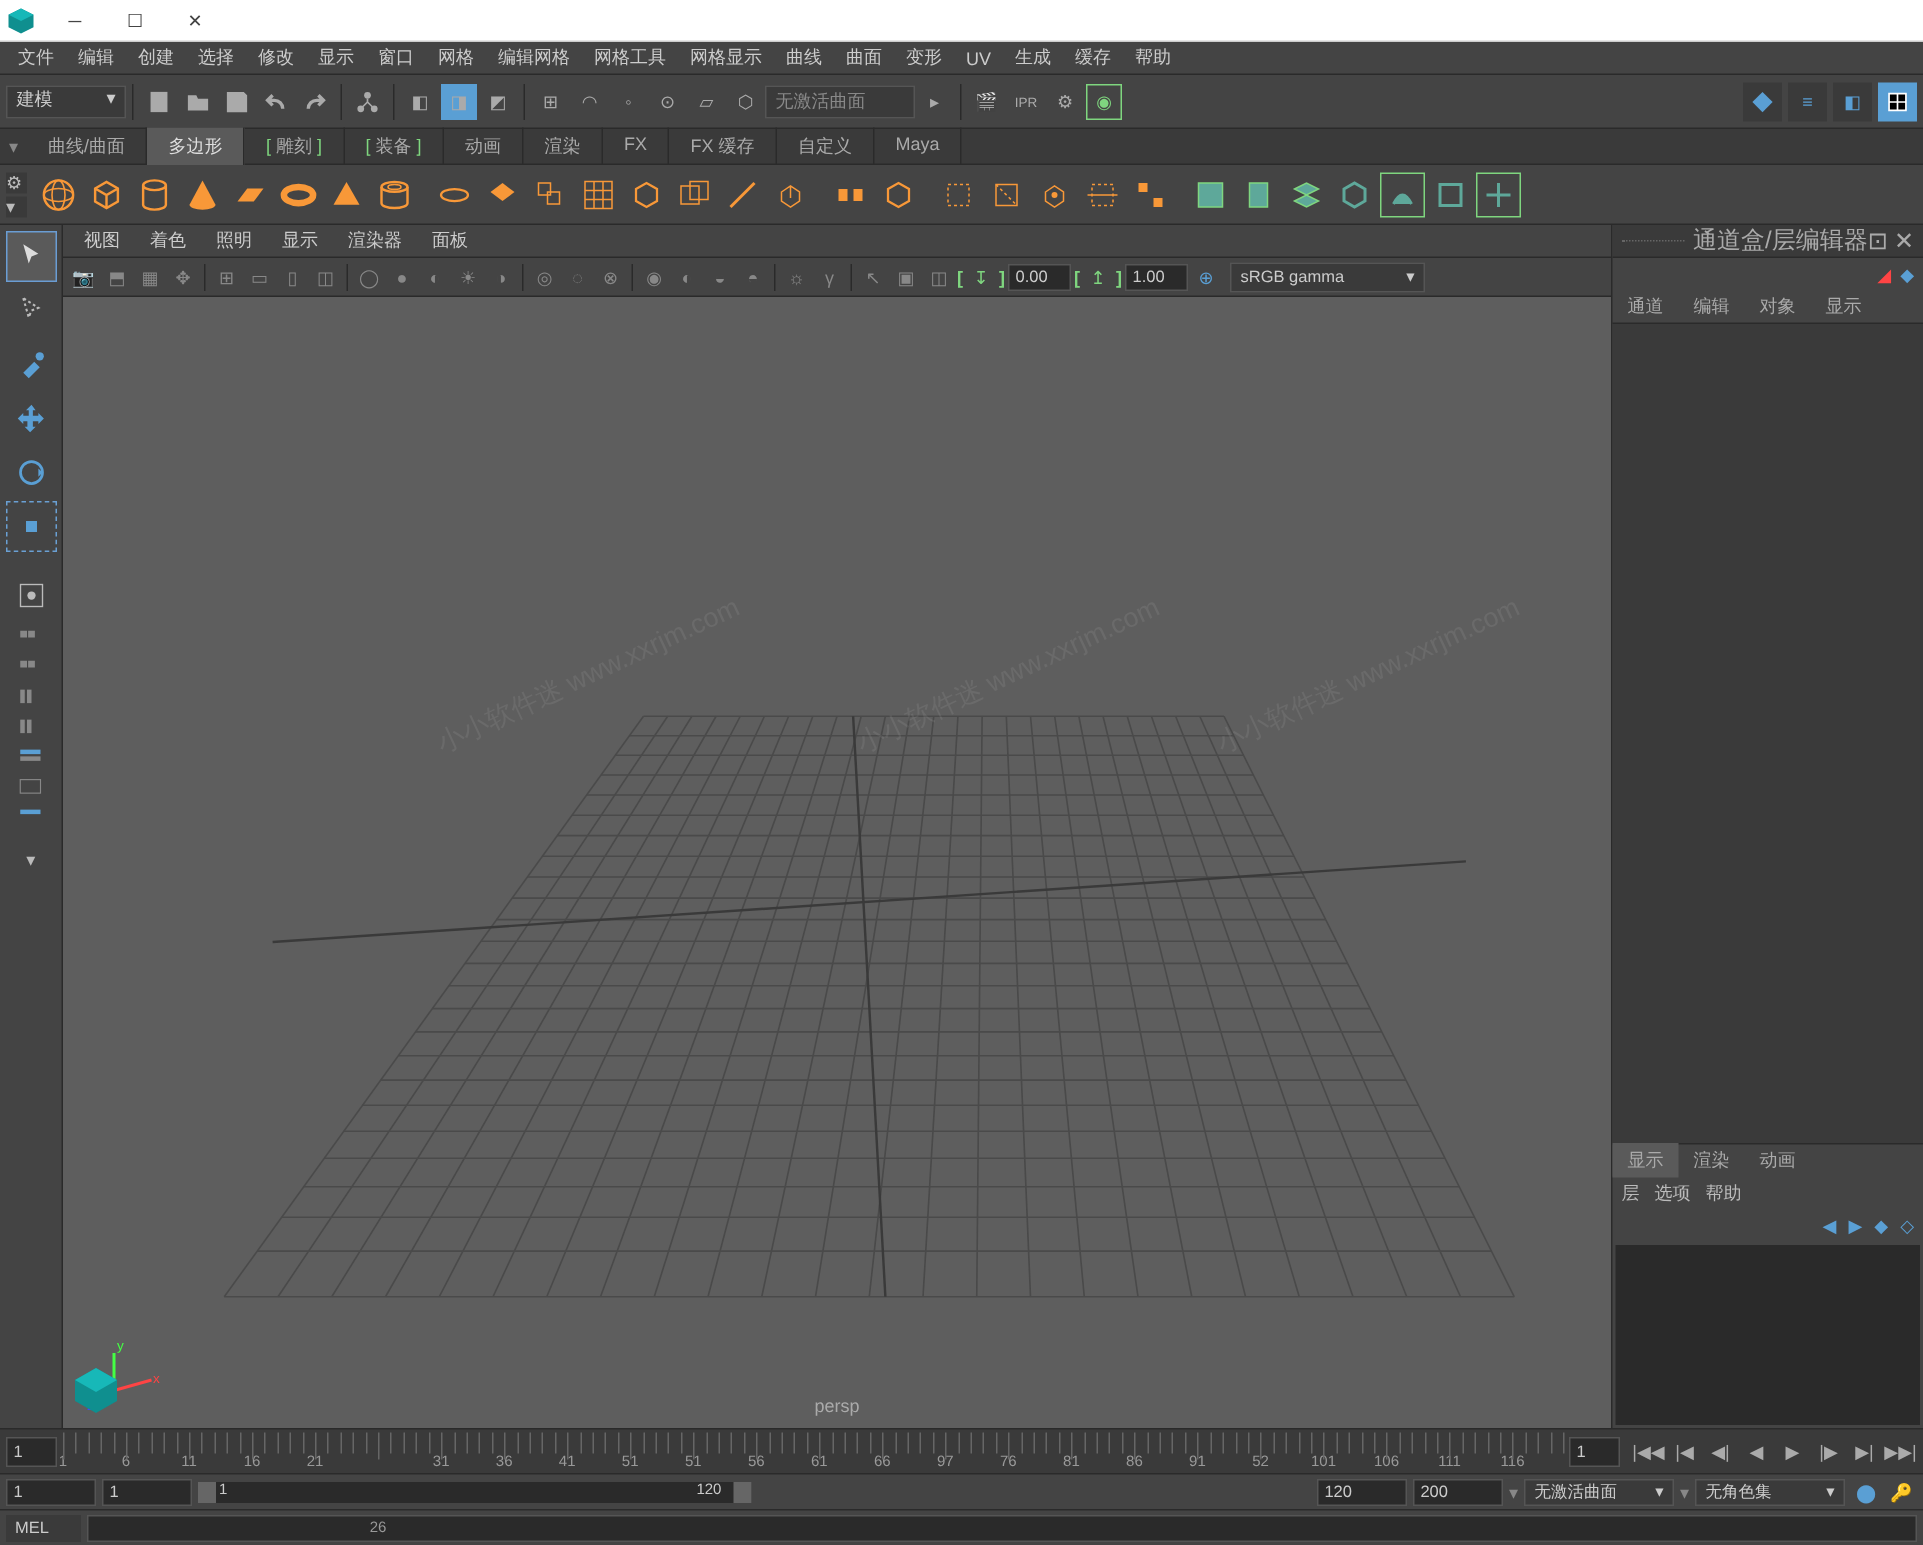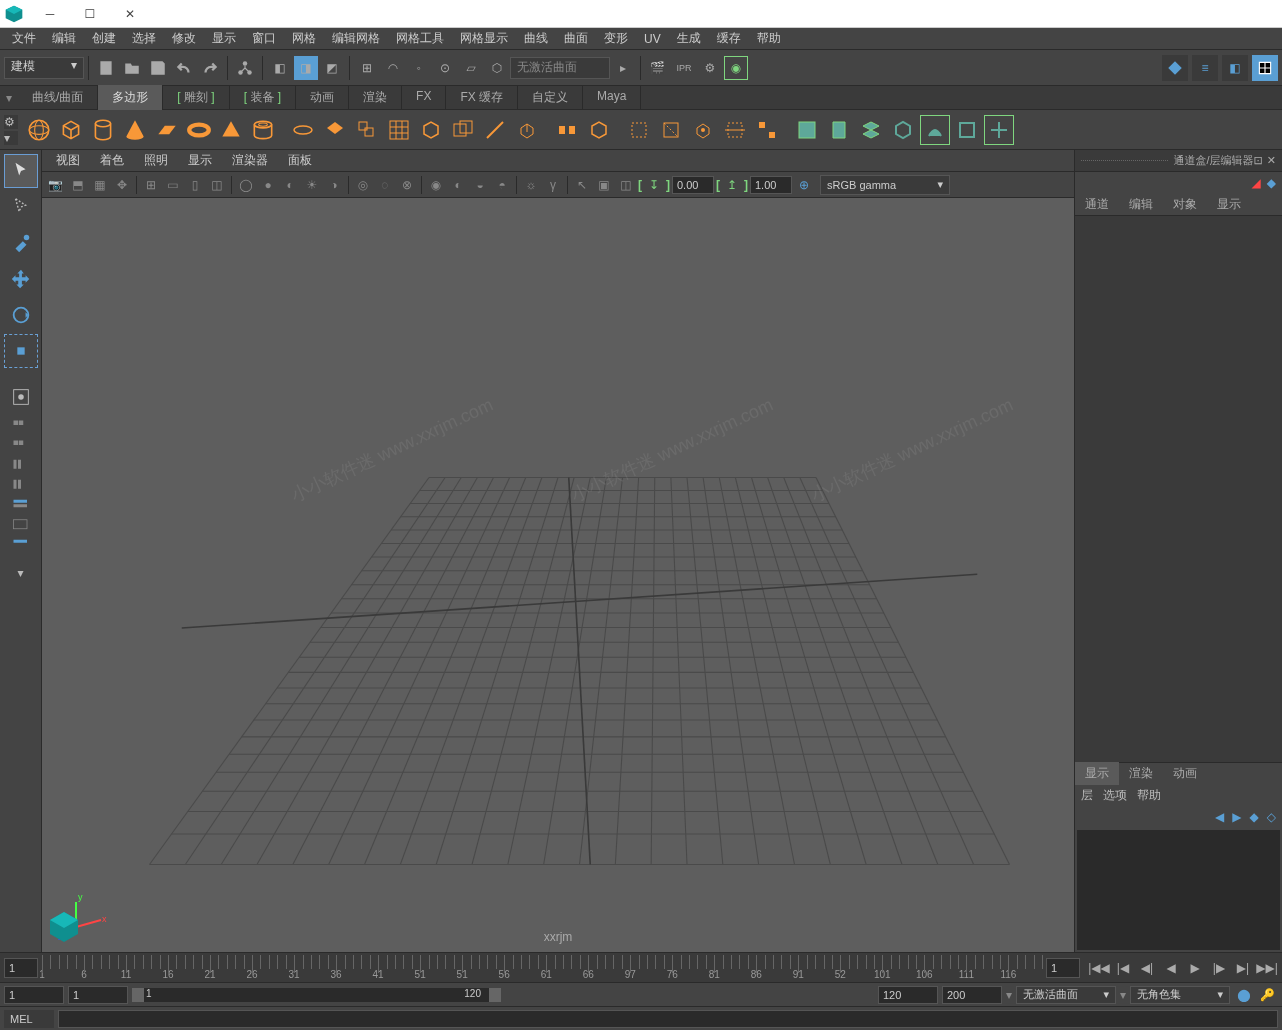--- a/index.html
+++ b/index.html
@@ -63,21 +63,21 @@
 
 .viewport { flex: 1; position: relative; background: #5e5e5e; overflow: hidden; }
 .viewport .grid { position: absolute; inset: 0; }
 .viewport .watermark { position: absolute; color: rgba(255,255,255,0.08); font-size: 18px; transform: rotate(-25deg); pointer-events: none; }
 .viewport .axis { position: absolute; bottom: 10px; left: 14px; width: 60px; height: 60px; }
 .viewport .logo3d { position: absolute; bottom: 8px; left: 4px; width: 36px; height: 36px; }
 .viewport .camlabel { position: absolute; bottom: 8px; left: 50%; transform: translateX(-50%); color: #aaa; font-size: 12px; }
 
 
 .rightpanel { width: 208px; background: #444; border-left: 1px solid #2a2a2a; display: flex; flex-direction: column; }
-.rightpanel .header { height: 22px; background: #3a3a3a; display: flex; align-items: center; justify-content: flex-start; padding: 0 6px; font-size: 11px; color: #aaa; border-bottom: 1px solid #2a2a2a; }
+.rightpanel .header { height: 22px; background: #3a3a3a; display: flex; align-items: center; justify-content: flex-start; padding: 0 6px; font-size: 16px; color: #aaa; border-bottom: 1px solid #2a2a2a; }
 .rightpanel .header .dotted { flex: 1; border-bottom: 1px dotted #666; margin-right: 6px; height: 1px; }
 .rightpanel .header .icons { display: flex; gap: 4px; }
 .rightpanel .iconrow { height: 22px; display: flex; align-items: center; justify-content: flex-end; padding: 0 6px; gap: 6px; }
 .rightpanel .tabs { height: 22px; display: flex; align-items: center; border-bottom: 1px solid #2a2a2a; }
 .rightpanel .tabs .ptab { padding: 3px 10px; color: #aaa; font-size: 12px; cursor: pointer; }
 .rightpanel .content { flex: 1; background: #3a3a3a; }
 .rightpanel .layertabs { height: 22px; background: #444; display: flex; align-items: center; border-top: 1px solid #2a2a2a; }
 .rightpanel .layertabs .ltab { padding: 3px 10px; color: #aaa; font-size: 12px; cursor: pointer; }
 .rightpanel .layertabs .ltab.active { background: #5a5a5a; }
 .rightpanel .layermenu { height: 22px; display: flex; align-items: center; padding: 0 6px; gap: 10px; font-size: 12px; }
@@ -615,21 +615,21 @@
         <line x1="20" y1="45" x2="45" y2="38" stroke="#f44" stroke-width="2"></line>
         <line x1="20" y1="45" x2="8" y2="55" stroke="#44f" stroke-width="2"></line>
         <text x="22" y="18" fill="#4f4" font-size="9">y</text>
         <text x="46" y="40" fill="#f44" font-size="9">x</text>
         <text x="2" y="58" fill="#44f" font-size="9">z</text>
       </svg>
       <svg class="logo3d" viewBox="0 0 36 36">
           <polygon fill="#0f8f8f" points="18,4 32,12 32,26 18,34 4,26 4,12"></polygon>
           <polygon fill="#17b8b8" points="18,4 32,12 18,20 4,12"></polygon>
         </svg>
-      <div class="camlabel">xxrjm</div>
+      <div class="camlabel">persp</div>
     </div>
   </div>
 
   <div class="rightpanel">
     <div class="header">
       <div class="dotted"></div>
       <span>通道盒/层编辑器</span>
       <div class="icons">
         <span>⊡</span>
         <span>✕</span>
@@ -694,21 +694,21 @@
       <div class="tick" style="left: 13.4454%;"></div>
       <div class="tick" style="left: 14.2857%;"></div>
       <div class="tick" style="left: 15.1261%;"></div>
       <div class="tick" style="left: 15.9664%;"></div>
       <div class="ticklabel" style="left: 16.8067%;">21</div>
       <div class="tick" style="left: 16.8067%; bottom: 8px;"></div>
       <div class="tick" style="left: 17.6471%;"></div>
       <div class="tick" style="left: 18.4874%;"></div>
       <div class="tick" style="left: 19.3277%;"></div>
       <div class="tick" style="left: 20.1681%;"></div>
-      <div class="ticklabel" style="left: 21.0084%;">26</div>
+      <div class="ticklabel" style="left: 21.0084%; margin-top: 44px;">26</div>
       <div class="tick" style="left: 21.0084%; bottom: 8px;"></div>
       <div class="tick" style="left: 21.8487%;"></div>
       <div class="tick" style="left: 22.6891%;"></div>
       <div class="tick" style="left: 23.5294%;"></div>
       <div class="tick" style="left: 24.3697%;"></div>
       <div class="ticklabel" style="left: 25.2101%;">31</div>
       <div class="tick" style="left: 25.2101%; bottom: 8px;"></div>
       <div class="tick" style="left: 26.0504%;"></div>
       <div class="tick" style="left: 26.8908%;"></div>
       <div class="tick" style="left: 27.7311%;"></div>

